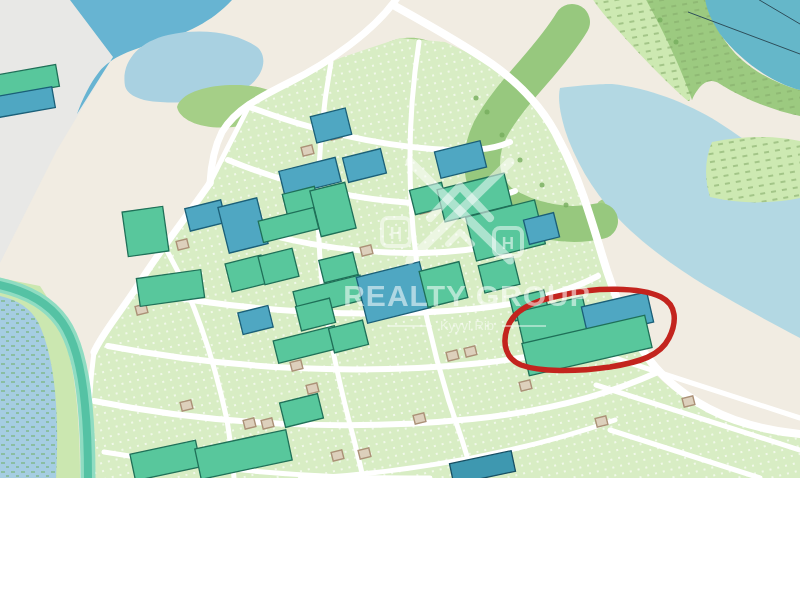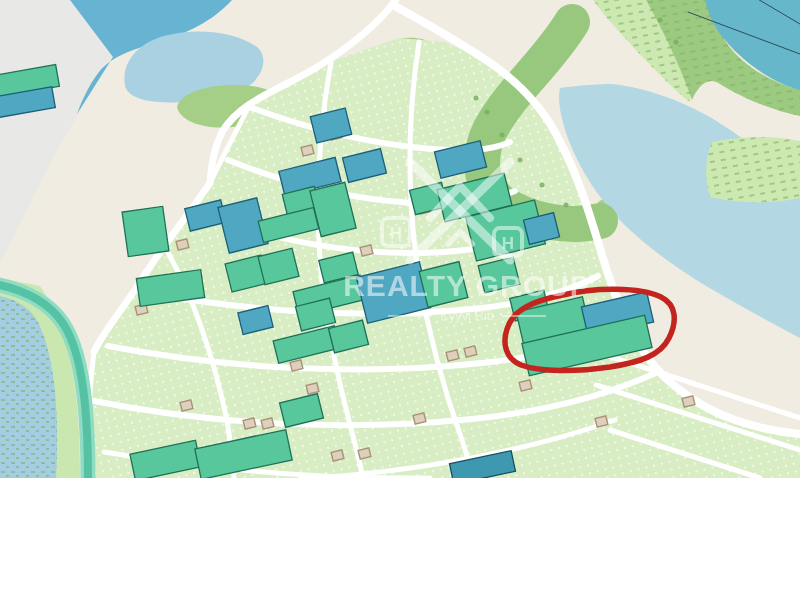--- a/index.html
+++ b/index.html
@@ -29,21 +29,21 @@
   .bld-b{fill:var(--building_blue);stroke:var(--building_blue_stroke);stroke-width:1.3}
   .bld-d{fill:var(--building_dark);stroke:var(--building_dark_stroke);stroke-width:1.3}
   .shed{fill:var(--shed_fill);stroke:var(--shed_stroke);stroke-width:1.4}
   .anno{fill:none;stroke-width:5.5;stroke-linecap:round;stroke-linejoin:round}
   .treedot{fill:#76ad5c;opacity:.8}
 
   
   .watermark{position:absolute;left:342px;top:156px;width:250px;text-align:center;
     pointer-events:none;user-select:none;}
   .wm-logo{display:block;margin:0 auto;}
-  .wm-title{margin-top:1px;font-size:30px;font-weight:bold;letter-spacing:1px;
+  .wm-title{margin-top:11px;font-size:30px;font-weight:bold;letter-spacing:1px;
     color:rgba(255,255,255,0.55);white-space:nowrap;}
   .wm-sub{margin-top:5px;font-size:13px;color:rgba(255,255,255,0.5);
     display:flex;align-items:center;justify-content:center;gap:8px;}
   .wm-dash{display:inline-block;width:44px;height:0;border-top:2px solid rgba(255,255,255,0.45);}
   .wm-stroke{stroke:rgba(255,255,255,0.5);fill:none;stroke-linecap:round;stroke-linejoin:round}
   .wm-h{fill:rgba(255,255,255,0.55);font-size:17px;font-weight:bold;font-family:"Liberation Sans",sans-serif;}
 </style>
 </head>
 <body>
 

